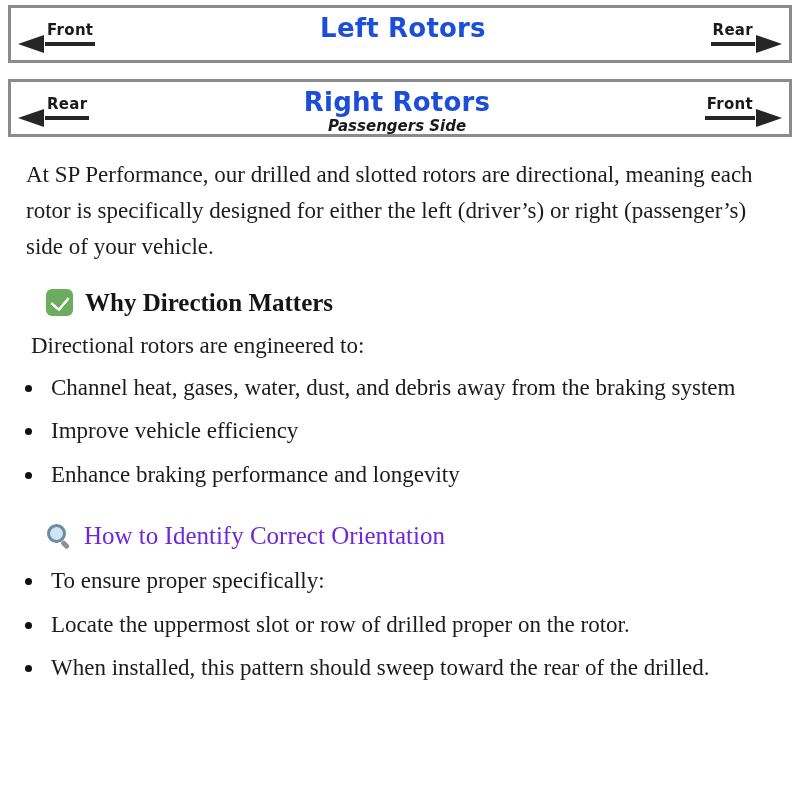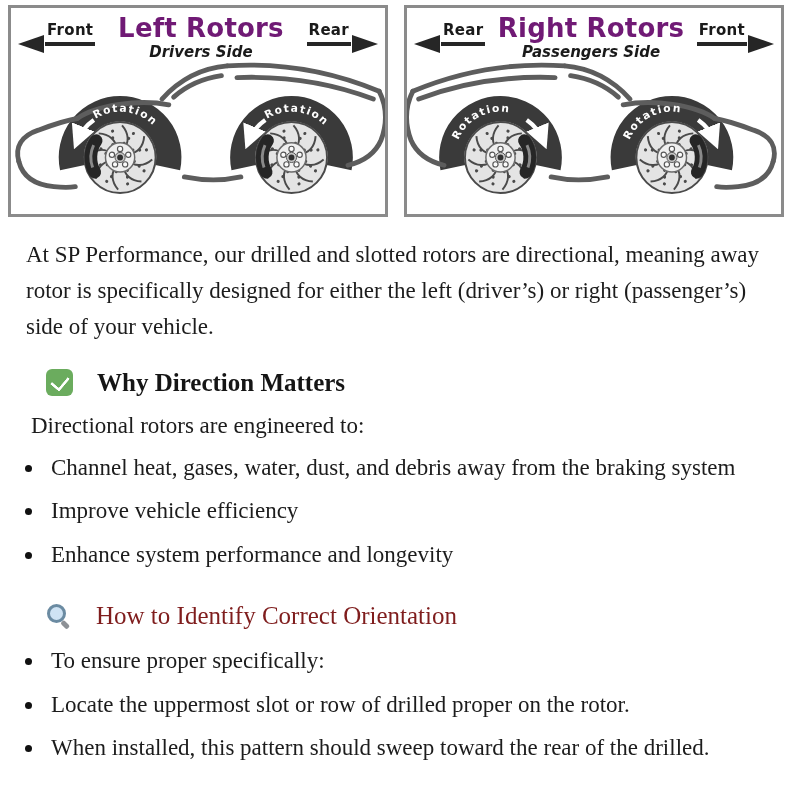--- a/index.html
+++ b/index.html
@@ -6,43 +6,43 @@
     --check-green:#6bac5e; --magnifier-blue:#cfe3f4; --magnifier-ring:#6b8ba2;
     --magnifier-handle:#8d9196; --body-text:#1c1c1c; --panel-border:#8b8b8b;
     --arch-dark:#3a3a3a; --diagram-ink:#5d5d5d;
   }
   *{box-sizing:border-box;}
   body{
     width:800px;height:800px;margin:0;background:#fff;overflow:hidden;
     font-family:"Liberation Serif",serif;color:var(--body-text);
   }
   
-  .diagram{display:flex;gap:16px;padding:5px 16px 0 8px;}
+  .diagram{display:flex;gap:16px;padding:5px 8px 0 8px;flex-direction:column;}
   .panel{flex:1;border:3px solid var(--panel-border);background:#fff;height:212px;position:relative;overflow:hidden;}
   .panel-header{display:flex;justify-content:space-between;align-items:flex-start;padding:7px 34px 0 34px;height:52px;}
   .dir{
     position:relative;font-family:"DejaVu Sans",sans-serif;font-weight:bold;font-size:15px;
     color:#1a1a1a;border-bottom:4px solid #262626;padding:0 2px 3px 2px;margin-top:6px;letter-spacing:.3px;
   }
   .tri{position:absolute;width:0;height:0;border-top:9px solid transparent;border-bottom:9px solid transparent;bottom:-11px;}
   .tri-left{border-right:26px solid #262626;left:-27px;}
   .tri-right{border-left:26px solid #262626;right:-27px;}
   .panel-title{flex:1;text-align:center;margin-top:0;}
-  .panel-title .t{font-family:"DejaVu Sans",sans-serif;font-weight:bold;font-size:26px;line-height:1.05;color:#701a75;letter-spacing:.2px;}
+  .panel-title .t{font-family:"DejaVu Sans",sans-serif;font-weight:bold;font-size:26px;line-height:1.05;color:#1d4ed8;letter-spacing:.2px;}
   .panel-title .s{font-family:"DejaVu Sans",sans-serif;font-weight:bold;font-style:italic;font-size:15px;color:#1a1a1a;margin-top:1px;}
   .car-svg{position:absolute;left:0;top:50px;width:100%;height:158px;}
   .arch{fill:none;stroke:var(--arch-dark);stroke-width:26;}
   .bodyline{fill:none;stroke:var(--diagram-ink);stroke-width:5;stroke-linecap:round;}
   .rot-arrow{fill:none;stroke:#fff;stroke-width:4.5;}
   .rot-text{font-family:"DejaVu Sans",sans-serif;font-weight:bold;font-size:11px;fill:#fff;letter-spacing:1.5px;}
   
   main{padding:12px 26px 0 26px;}
   .intro{font-size:23px;line-height:1.56;margin:8px 0 0 0;}
-  .section-heading{display:flex;align-items:center;gap:24px;font-size:25px;margin:24px 0 14px 0;font-weight:bold;color:#151515;padding-left:20px;}
-  .section-heading.light{font-weight:normal;margin-top:30px;color:#7f1d1d;}
+  .section-heading{display:flex;align-items:center;gap:12px;font-size:25px;margin:24px 0 14px 0;font-weight:bold;color:#151515;padding-left:20px;}
+  .section-heading.light{font-weight:normal;margin-top:30px;color:#6d28d9;}
   .lead{font-size:23px;margin:16px 0 12px 5px;}
   ul{margin:12px 0 18px 0;padding-left:19px;}
   li{font-size:23px;line-height:1.5;margin-bottom:9px;padding-left:6px;}
   li::marker{color:#111;}
   
   .check-icon{width:27px;height:27px;border-radius:6px;background:var(--check-green);position:relative;flex:0 0 auto;}
   .check-icon::after{
     content:"";position:absolute;left:8px;top:4px;width:9px;height:14px;
     border-right:3.5px solid #fff;border-bottom:3.5px solid #fff;transform:rotate(40deg);border-radius:1px;
   }
@@ -63,21 +63,20 @@
 <div class="diagram">
 
   <div class="panel">
     <div class="panel-header">
       <span class="dir">
         <span class="tri tri-left"></span>
         <span>Front</span>
       </span>
       <div class="panel-title">
         <div class="t">Left Rotors</div>
-        <div class="s">Drivers Side</div>
       </div>
       <span class="dir">
         <span>Rear</span>
         <span class="tri tri-right"></span>
       </span>
     </div>
     <svg class="car-svg" viewBox="0 0 384 158">
       <defs>
         <marker id="lp-ah" viewBox="0 0 10 10" refX="6" refY="5" markerWidth="5.5" markerHeight="5.5" orient="auto">
           <path d="M0 0 L10 5 L0 10 z" fill="#fff"></path>
@@ -289,31 +288,31 @@
         <path class="rot-arrow" d="M 85.1 61.5 A 47 47 0 0 0 68.4 82.4" marker-end="url(#rp-ah)"></path>
         <path class="rot-arrow" d="M 261.1 61.5 A 47 47 0 0 0 244.4 82.4" marker-end="url(#rp-ah)"></path>
       </g>
       <text class="rot-text"><textPath href="#rp-rt-f" startOffset="6">Rotation</textPath></text>
       <text class="rot-text"><textPath href="#rp-rt-r" startOffset="6">Rotation</textPath></text>
     </svg>
   </div>
 </div>
 
 <main>
-  <p class="intro">At SP Performance, our drilled and slotted rotors are directional, meaning away rotor is specifically designed for either the left (driver’s) or right (passenger’s) side of your vehicle.</p>
+  <p class="intro">At SP Performance, our drilled and slotted rotors are directional, meaning each rotor is specifically designed for either the left (driver’s) or right (passenger’s) side of your vehicle.</p>
 
   <h2 class="section-heading">
     <span class="check-icon"></span>
     <span>Why Direction Matters</span>
   </h2>
   <p class="lead">Directional rotors are engineered to:</p>
   <ul>
     <li>Channel heat, gases, water, dust, and debris away from the braking system</li>
     <li>Improve vehicle efficiency</li>
-    <li>Enhance system performance and longevity</li>
+    <li>Enhance braking performance and longevity</li>
   </ul>
 
   <h2 class="section-heading light">
     <span class="mag-icon"></span>
     <span>How to Identify Correct Orientation</span>
   </h2>
   <ul>
     <li>To ensure proper specifically:</li>
     <li>Locate the uppermost slot or row of drilled proper on the rotor.</li>
     <li>When installed, this pattern should sweep toward the rear of the drilled.</li>

